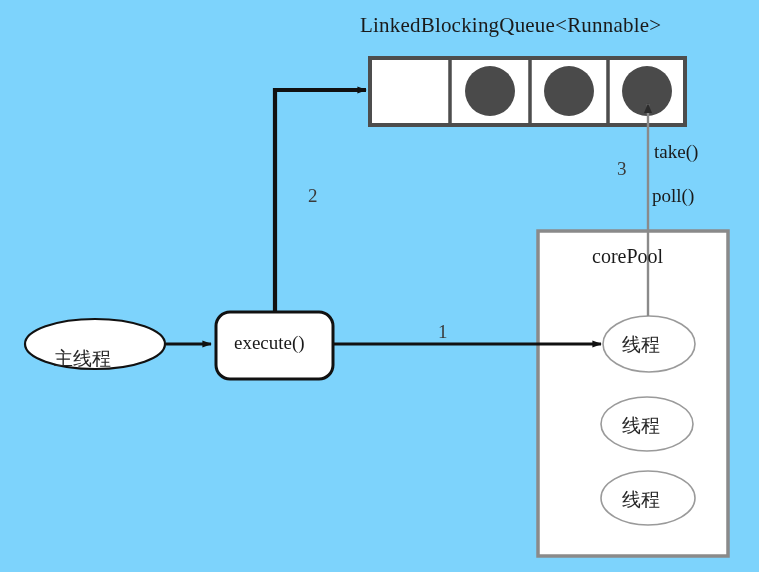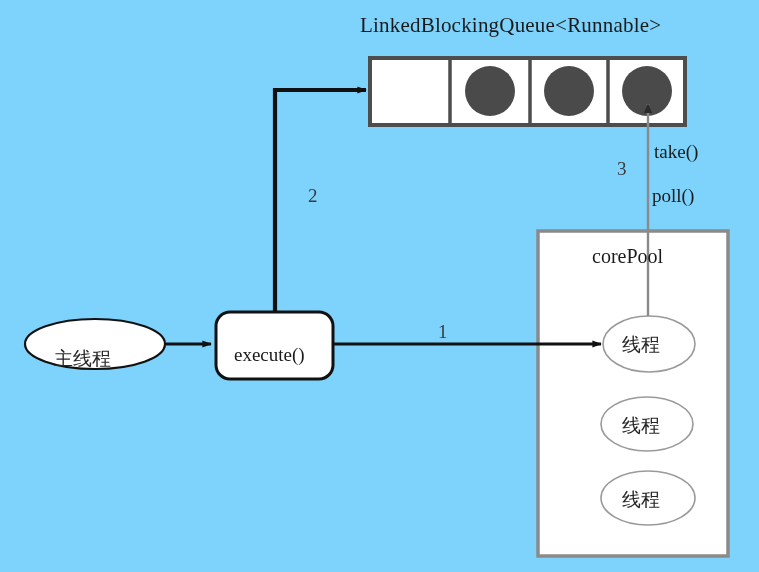--- a/index.html
+++ b/index.html
@@ -35,21 +35,20 @@
     top: 13px;
     letter-spacing: 0.2px;
   }
   .cjk {
     font-family: "DejaVu Sans", "Liberation Sans", sans-serif;
     font-size: 19px;
     color: #262626;
   }
   .mono-lbl {
     font-size: 19px;
-    margin-top: 12px;
   }
   .num-lbl {
     font-size: 19px;
     color: #3a3a3a;
   }
   .main-thread-lbl { left: 54px; top: 346px; }
   .execute-lbl { left: 234px; top: 332px; font-size: 19px; }
   .corepool-lbl { left: 592px; top: 245px; font-size: 20px; }
   .thread1-lbl { left: 622px; top: 332px; }
   .thread2-lbl { left: 622px; top: 413px; }

